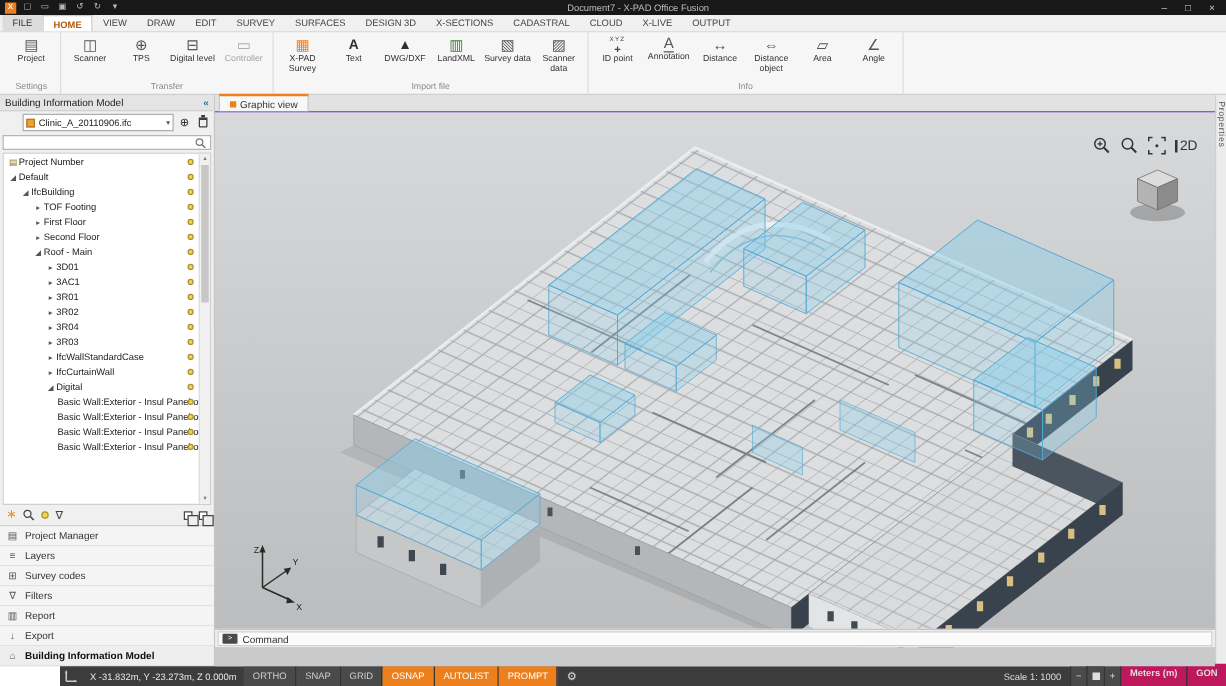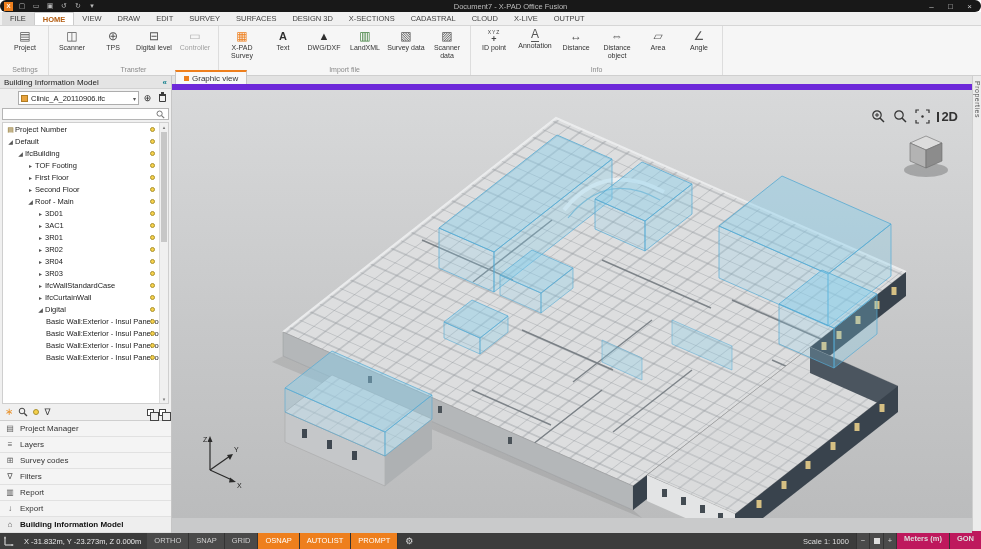--- a/index.html
+++ b/index.html
@@ -2,21 +2,21 @@
 <html><head>
 <meta charset="utf-8">
 <style>
   * { margin:0; padding:0; box-sizing:border-box; }
   html,body { width:981px; height:549px; overflow:hidden; }
   body { font-family:"Liberation Sans", sans-serif; background:#fff; }
   #app { position:relative; width:981px; height:549px; display:flex; flex-direction:column; }
 
   
   .titlebar { height:12px; background:#181818; color:#c9c9c9; display:flex; align-items:center;
-              font-size:7.5px; padding:0 4px; gap:4px; flex:0 0 auto;border-radius:6px; }
+              font-size:7.5px; padding:0 4px; gap:4px; flex:0 0 auto; }
   .app-ic { width:9px; height:9px; background:#ee7f1d; color:#fff; font-size:6px; font-weight:bold;
             display:flex; align-items:center; justify-content:center; }
   .qat { width:10px; text-align:center; color:#b9b9b9; font-size:7px; line-height:12px; }
   .tb-title { flex:1; text-align:center; color:#bdbdbd; }
   .win-btn { width:15px; text-align:center; font-size:8px; color:#cdcdcd; }
 
   
   .tabbar { height:14px; background:#f0f0f0; border-bottom:1px solid #d6d6d6; display:flex;
             align-items:stretch; padding-left:2px; font-size:7.5px; color:#444; flex:0 0 auto; }
   .mtab { padding:0 8px; display:flex; align-items:center; }
@@ -93,49 +93,49 @@
                   border:1px solid #444; background:#eee; }
 
   .nav-list { flex:0 0 auto; border-top:1px solid #cfcfcf; }
   .nav-item { height:16px; display:flex; align-items:center; gap:5px; padding:0 5px;
               border-bottom:1px solid #e1e1e1; color:#333; font-size:8px; background:#f4f4f4; }
   .nav-item .nic { width:10px; text-align:center; color:#555; font-size:8px; }
   .nav-item.active { font-weight:bold; color:#101010; background:#eeeeee; }
 
   
   .canvas-area { flex:1 1 auto; position:relative; background:#c9cacb; min-width:0; }
-  .view-tabbar { height:14px; background:#e2e2e2; border-bottom:6px solid #6d28d9; display:flex;
+  .view-tabbar { height:14px; background:#e2e2e2; border-bottom:1px solid #6d28d9; display:flex;
                  align-items:flex-end; padding-left:3px; }
   .view-tab { height:14px; background:#f8f8f8; border:1px solid #c6c6c6; border-bottom:none;
               border-top:2px solid #ee7f1d; display:flex; align-items:center; gap:3px; padding:0 8px;
               font-size:8px; color:#333; }
   .view-tab .dot { width:5px; height:5px; background:#ee7f1d; }
   .canvas { position:absolute; top:14px; left:0; right:0; bottom:15px;
             background:linear-gradient(180deg,#d8d9da 0%,#c7c8c9 55%,#bbbcbd 100%); overflow:hidden; }
   .canvas svg.model { width:100%; height:100%; display:block; }
   .view-tools { position:absolute; top:19px; right:14px; display:flex; gap:7px; align-items:center; }
-  .vt-2d { font-size:13px; font-weight:bold; color:#333; border-left:2px solid #333; padding-left:2px;
+  .vt-2d { font-size:11px; font-weight:normal; color:#333; border-left:2px solid #333; padding-left:2px;
            line-height:10px; }
   .nav-cube { position:absolute; top:40px; right:16px; }
   .axis-triad { position:absolute; left:26px; bottom:30px; }
   .command-bar { position:absolute; left:0; right:0; bottom:0; height:15px; background:#ececec;
                  border-top:1px solid #c6c6c6; display:flex; align-items:center; padding:1px 2px; }
   .cmd-inner { flex:1; height:12px; background:#fbfbfb; border:1px solid #cfcfcf; display:flex;
                align-items:center; gap:4px; padding:0 3px; font-size:8px; color:#333; }
   .cmd-ic { width:12px; height:8px; background:#4a4a4a; color:#fff; font-size:6px; line-height:8px;
             text-align:center; border-radius:1px; }
 
   
   .right-strip { width:9px; flex:0 0 9px; background:#ececec; border-left:1px solid #cfcfcf;
                  display:flex; flex-direction:column; align-items:center; padding-top:5px; }
   .vtext { writing-mode:vertical-rl; font-size:7px; color:#555; letter-spacing:.5px; }
 
   
   .statusbar { height:16px; flex:0 0 16px; background:#3c3c3c; color:#ddd; display:flex;
-               align-items:center; font-size:7.5px; }
+               align-items:center; font-size:7.5px;margin-left:48px; }
   .sb-ic { width:18px; display:flex; align-items:center; justify-content:center; }
   .sb-coords { padding:0 6px; color:#e8e8e8; white-space:nowrap; }
   .sb-toggle { height:16px; line-height:16px; padding:0 7px; background:#4a4a4a;
                border-right:1px solid #333; color:#cfcfcf; }
   .sb-toggle.active { background:#ee7f1d; color:#fff;text-align:center; }
   .sb-gear { padding:0 7px; color:#ddd; font-size:9px; line-height:16px; }
   .sb-right { margin-left:auto; display:flex; align-items:center; height:16px; }
   .sb-scale { padding:0 7px; white-space:nowrap; }
   .sb-mini { width:13px; text-align:center; background:#4a4a4a; border-left:1px solid #333;
              height:16px; line-height:16px; color:#ddd; }
@@ -507,20 +507,26 @@
           <polygon points="12,6 9.5,12 14.5,12" fill="#2a2a2a"></polygon>
           <line x1="12" y1="40" x2="32" y2="26" stroke="#2a2a2a" stroke-width="1.2"></line>
           <polygon points="35,24 29,25 32,30" fill="#2a2a2a"></polygon>
           <line x1="12" y1="40" x2="34" y2="50" stroke="#2a2a2a" stroke-width="1.2"></line>
           <polygon points="38,52 32,47.5 31,52.5" fill="#2a2a2a"></polygon>
           <text x="5" y="12" font-size="7" fill="#222">Z</text>
           <text x="36" y="22" font-size="7" fill="#222">Y</text>
           <text x="39" y="58" font-size="7" fill="#222">X</text>
         </svg>
 
+        <div class="command-bar">
+          <div class="cmd-inner">
+            <span class="cmd-ic">&gt;</span>
+            <span>Command</span>
+          </div>
+        </div>
       </div>
 
     </div>
     <div class="right-strip">
       <span class="vtext">Properties</span>
     </div>
   </div>
 
   <div class="statusbar">
     <span class="sb-ic">

